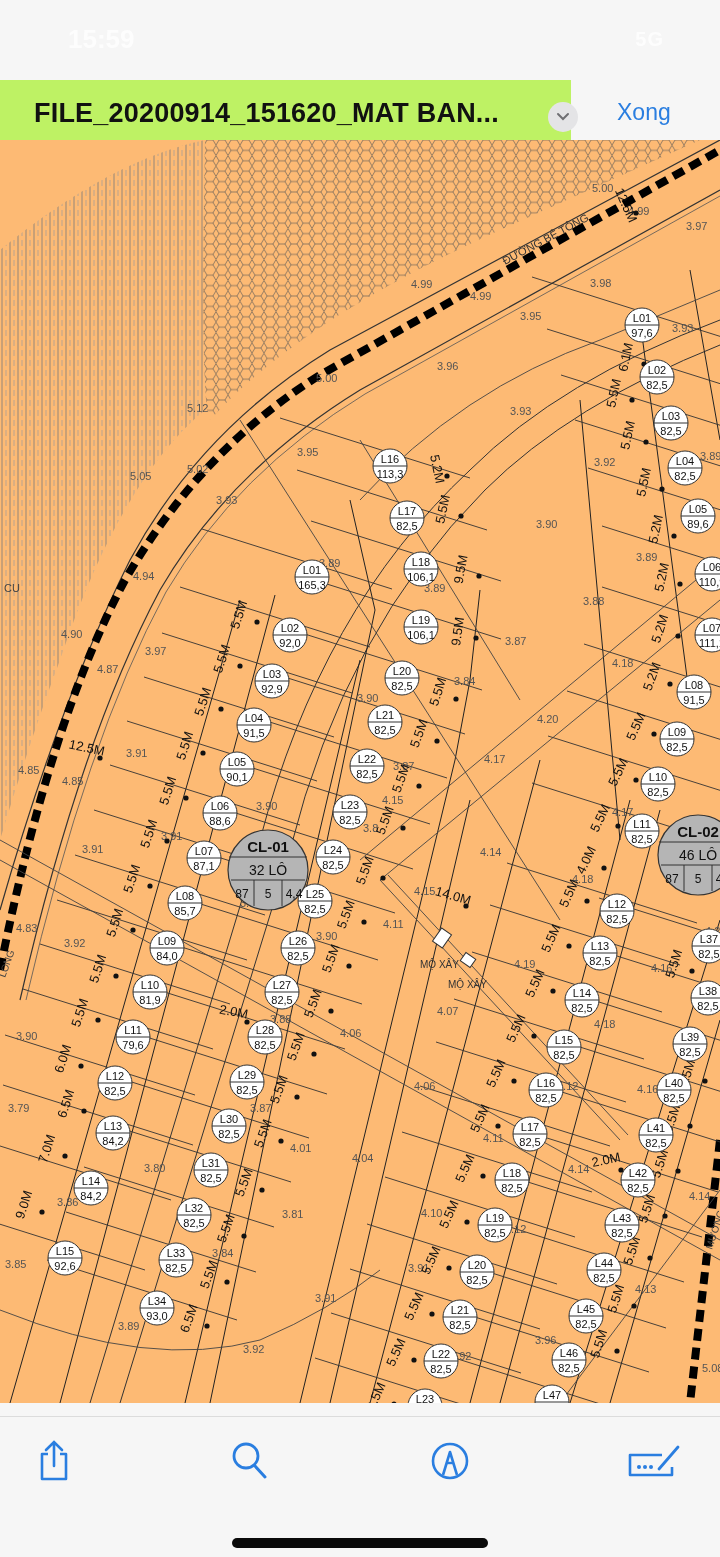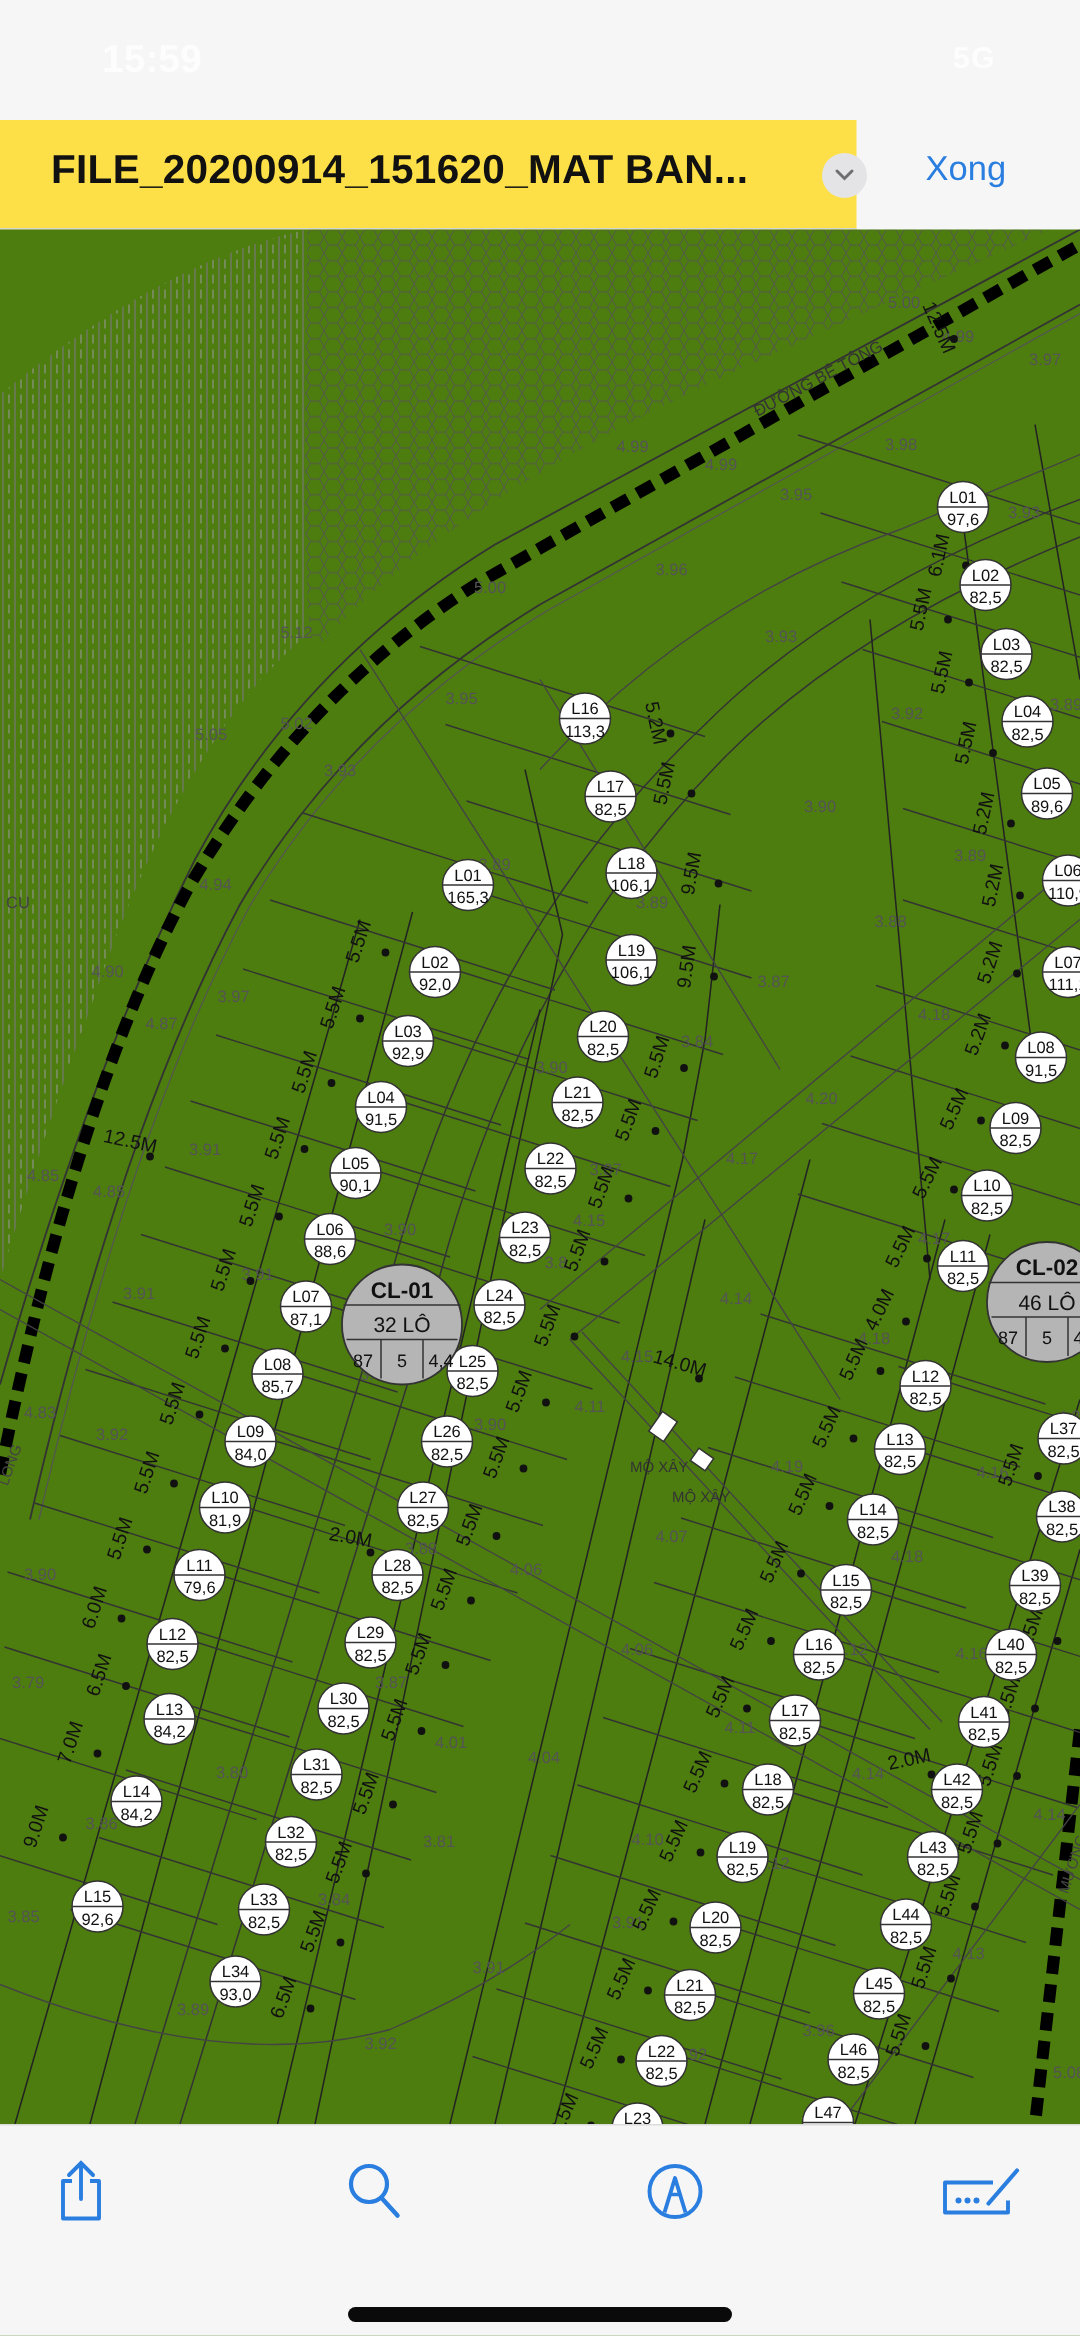--- a/index.html
+++ b/index.html
@@ -1,24 +1,24 @@
 <!DOCTYPE html>
 <html><head>
 <meta charset="utf-8">
 <style>
   html,body{margin:0;padding:0;}
   body{width:720px;height:1557px;position:relative;overflow:hidden;background:#f6f6f6;font-family:"Liberation Sans",sans-serif;}
   .statusbar{position:absolute;left:0;top:0;width:720px;height:80px;background:#f6f6f6;}
   .statusbar .time{position:absolute;left:68px;top:24px;font-size:26px;font-weight:bold;color:#fdfdfd;}
   .statusbar .net{position:absolute;right:56px;top:28px;font-size:20px;font-weight:bold;color:#fdfdfd;letter-spacing:1px;}
-  .navbar{position:absolute;left:0;top:80px;width:571px;height:72px;background:#fde047;border-bottom:1px solid #d6d6d6;}
+  .navbar{position:absolute;left:0;top:80px;width:571px;height:72px;background:#bef264;border-bottom:1px solid #d6d6d6;}
   .navbar .title{position:absolute;left:34px;top:18px;font-size:27px;font-weight:bold;color:#111;letter-spacing:0.2px;white-space:nowrap;}
   .navbar .chev{position:absolute;left:548px;top:22px;width:30px;height:30px;border-radius:50%;background:#e4e4e6;display:flex;align-items:center;justify-content:center;}
   .navbar .done{position:absolute;left:617px;top:19px;font-size:23px;color:#2a7ee0;font-weight:500;cursor:pointer;}
-  .canvas{position:absolute;left:0;top:153px;width:720px;height:1263px;background:#4d7c0f;overflow:hidden;}
+  .canvas{position:absolute;left:0;top:140px;width:720px;height:1263px;background:#fdba74;overflow:hidden;}
   .canvas svg{position:absolute;left:0;top:0;}
   .toolbar{position:absolute;left:0;top:1416px;width:720px;height:141px;background:#f6f6f6;border-top:1px solid #dcdcdc;}
   .tb-btn{position:absolute;top:22px;width:44px;height:44px;display:flex;align-items:center;justify-content:center;cursor:pointer;}
   .home-ind{position:absolute;left:232px;top:121px;width:256px;height:10px;border-radius:5px;background:#0a0a0a;}
   .lbl{font-family:"Liberation Sans",sans-serif;}
 </style>
 </head>
 <body>
 
 <div class="statusbar">

